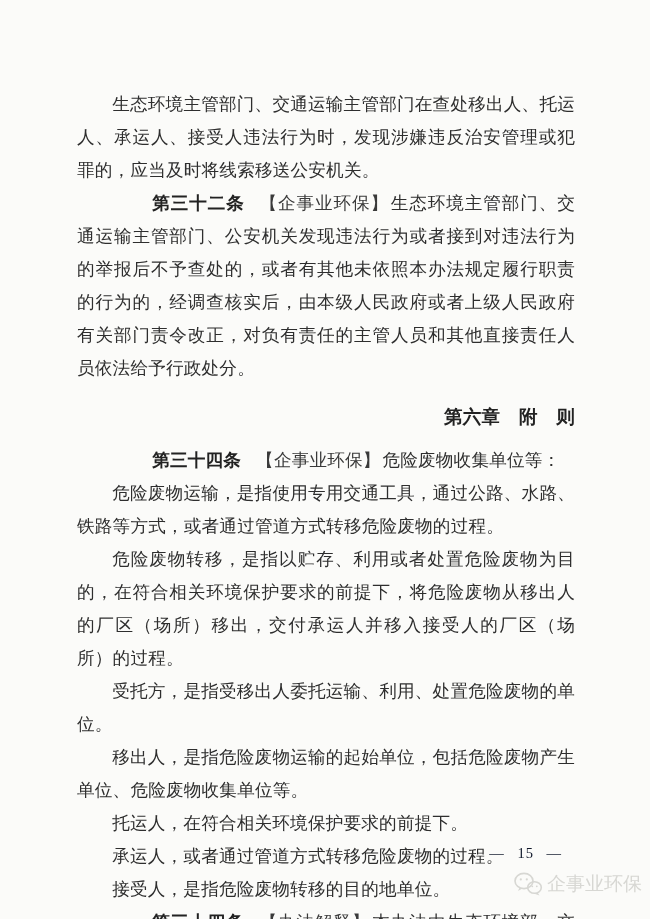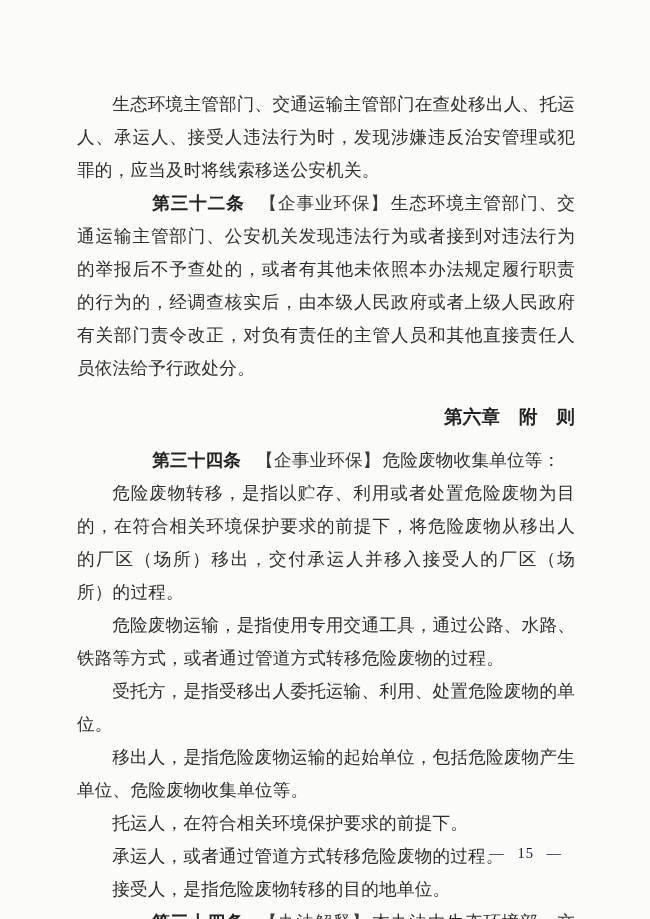--- a/index.html
+++ b/index.html
@@ -89,34 +89,53 @@
   <div class="content">
 
     <p class="para"><span>生态环境主管部门、交通运输主管部门在查处移出人、托运人、承运人、接受人违法行为时，发现涉嫌违反治安管理或犯罪的，应当及时将线索移送公安机关。</span></p>
 
     <p class="para"><span class="article">第三十二条</span><span class="term">【企事业环保】</span><span>生态环境主管部门、交通运输主管部门、公安机关发现违法行为或者接到对违法行为的举报后不予查处的，或者有其他未依照本办法规定履行职责的行为的，经调查核实后，由本级人民政府或者上级人民政府有关部门责令改正，对负有责任的主管人员和其他直接责任人员依法给予行政处分。</span></p>
 
     <div class="chapter-heading">第六章　附　则</div>
 
     <p class="para"><span class="article">第三十四条</span><span class="term">【企事业环保】</span><span>危险废物收集单位等：</span></p>
 
+    <p class="para"><span>危险废物运输，是指使用专用交通工具，通过公路、水路、铁路等方式，或者通过管道方式转移危险废物的过程。</span></p>
+
     <p class="para"><span>危险废物转移，是指以贮存、利用或者处置危险废物为目的，在符合相关环境保护要求的前提下，将危险废物从移出人的厂区（场所）移出，交付承运人并移入接受人的厂区（场所）的过程。</span></p>
-
-    <p class="para"><span>危险废物运输，是指使用专用交通工具，通过公路、水路、铁路等方式，或者通过管道方式转移危险废物的过程。</span></p>
 
     <p class="para"><span>受托方，是指受移出人委托运输、利用、处置危险废物的单位。</span></p>
 
     <p class="para"><span>移出人，是指危险废物运输的起始单位，包括危险废物产生单位、危险废物收集单位等。</span></p>
 
     <p class="para"><span>托运人，在符合相关环境保护要求的前提下。</span></p>
 
     <p class="para"><span>承运人，或者通过管道方式转移危险废物的过程。</span></p>
 
     <p class="para"><span>接受人，是指危险废物转移的目的地单位。</span></p>
 
     <p class="para"><span class="article">第三十四条</span><span class="term">【办法解释】</span><span>本办法由生态环境部、交通运输</span></p>
 
   </div>
 
   <div class="page-number">— 15 —</div>
 
+  <div class="watermark">
+    <span>
+      <svg width="30" height="26" viewBox="0 0 30 26">
+        <g fill="none" stroke="#d7d7d3" stroke-width="1.6">
+          <ellipse cx="11" cy="10" rx="9" ry="7.6"></ellipse>
+          <ellipse cx="21.5" cy="16.5" rx="6.8" ry="5.8"></ellipse>
+        </g>
+        <g fill="#d7d7d3">
+          <circle cx="7.8" cy="8.4" r="1.1"></circle>
+          <circle cx="13.8" cy="8.4" r="1.1"></circle>
+          <circle cx="19.3" cy="15.3" r="0.9"></circle>
+          <circle cx="23.8" cy="15.3" r="0.9"></circle>
+          <path d="M6.5 16.5 L5 20 L9 17.8 Z"></path>
+          <path d="M24.5 21.5 L26.5 24.5 L21.5 22.8 Z"></path>
+        </g>
+      </svg>
+    </span>
+    <span>企事业环保</span>
+  </div>
 
 </div>
 
 </body></html>

